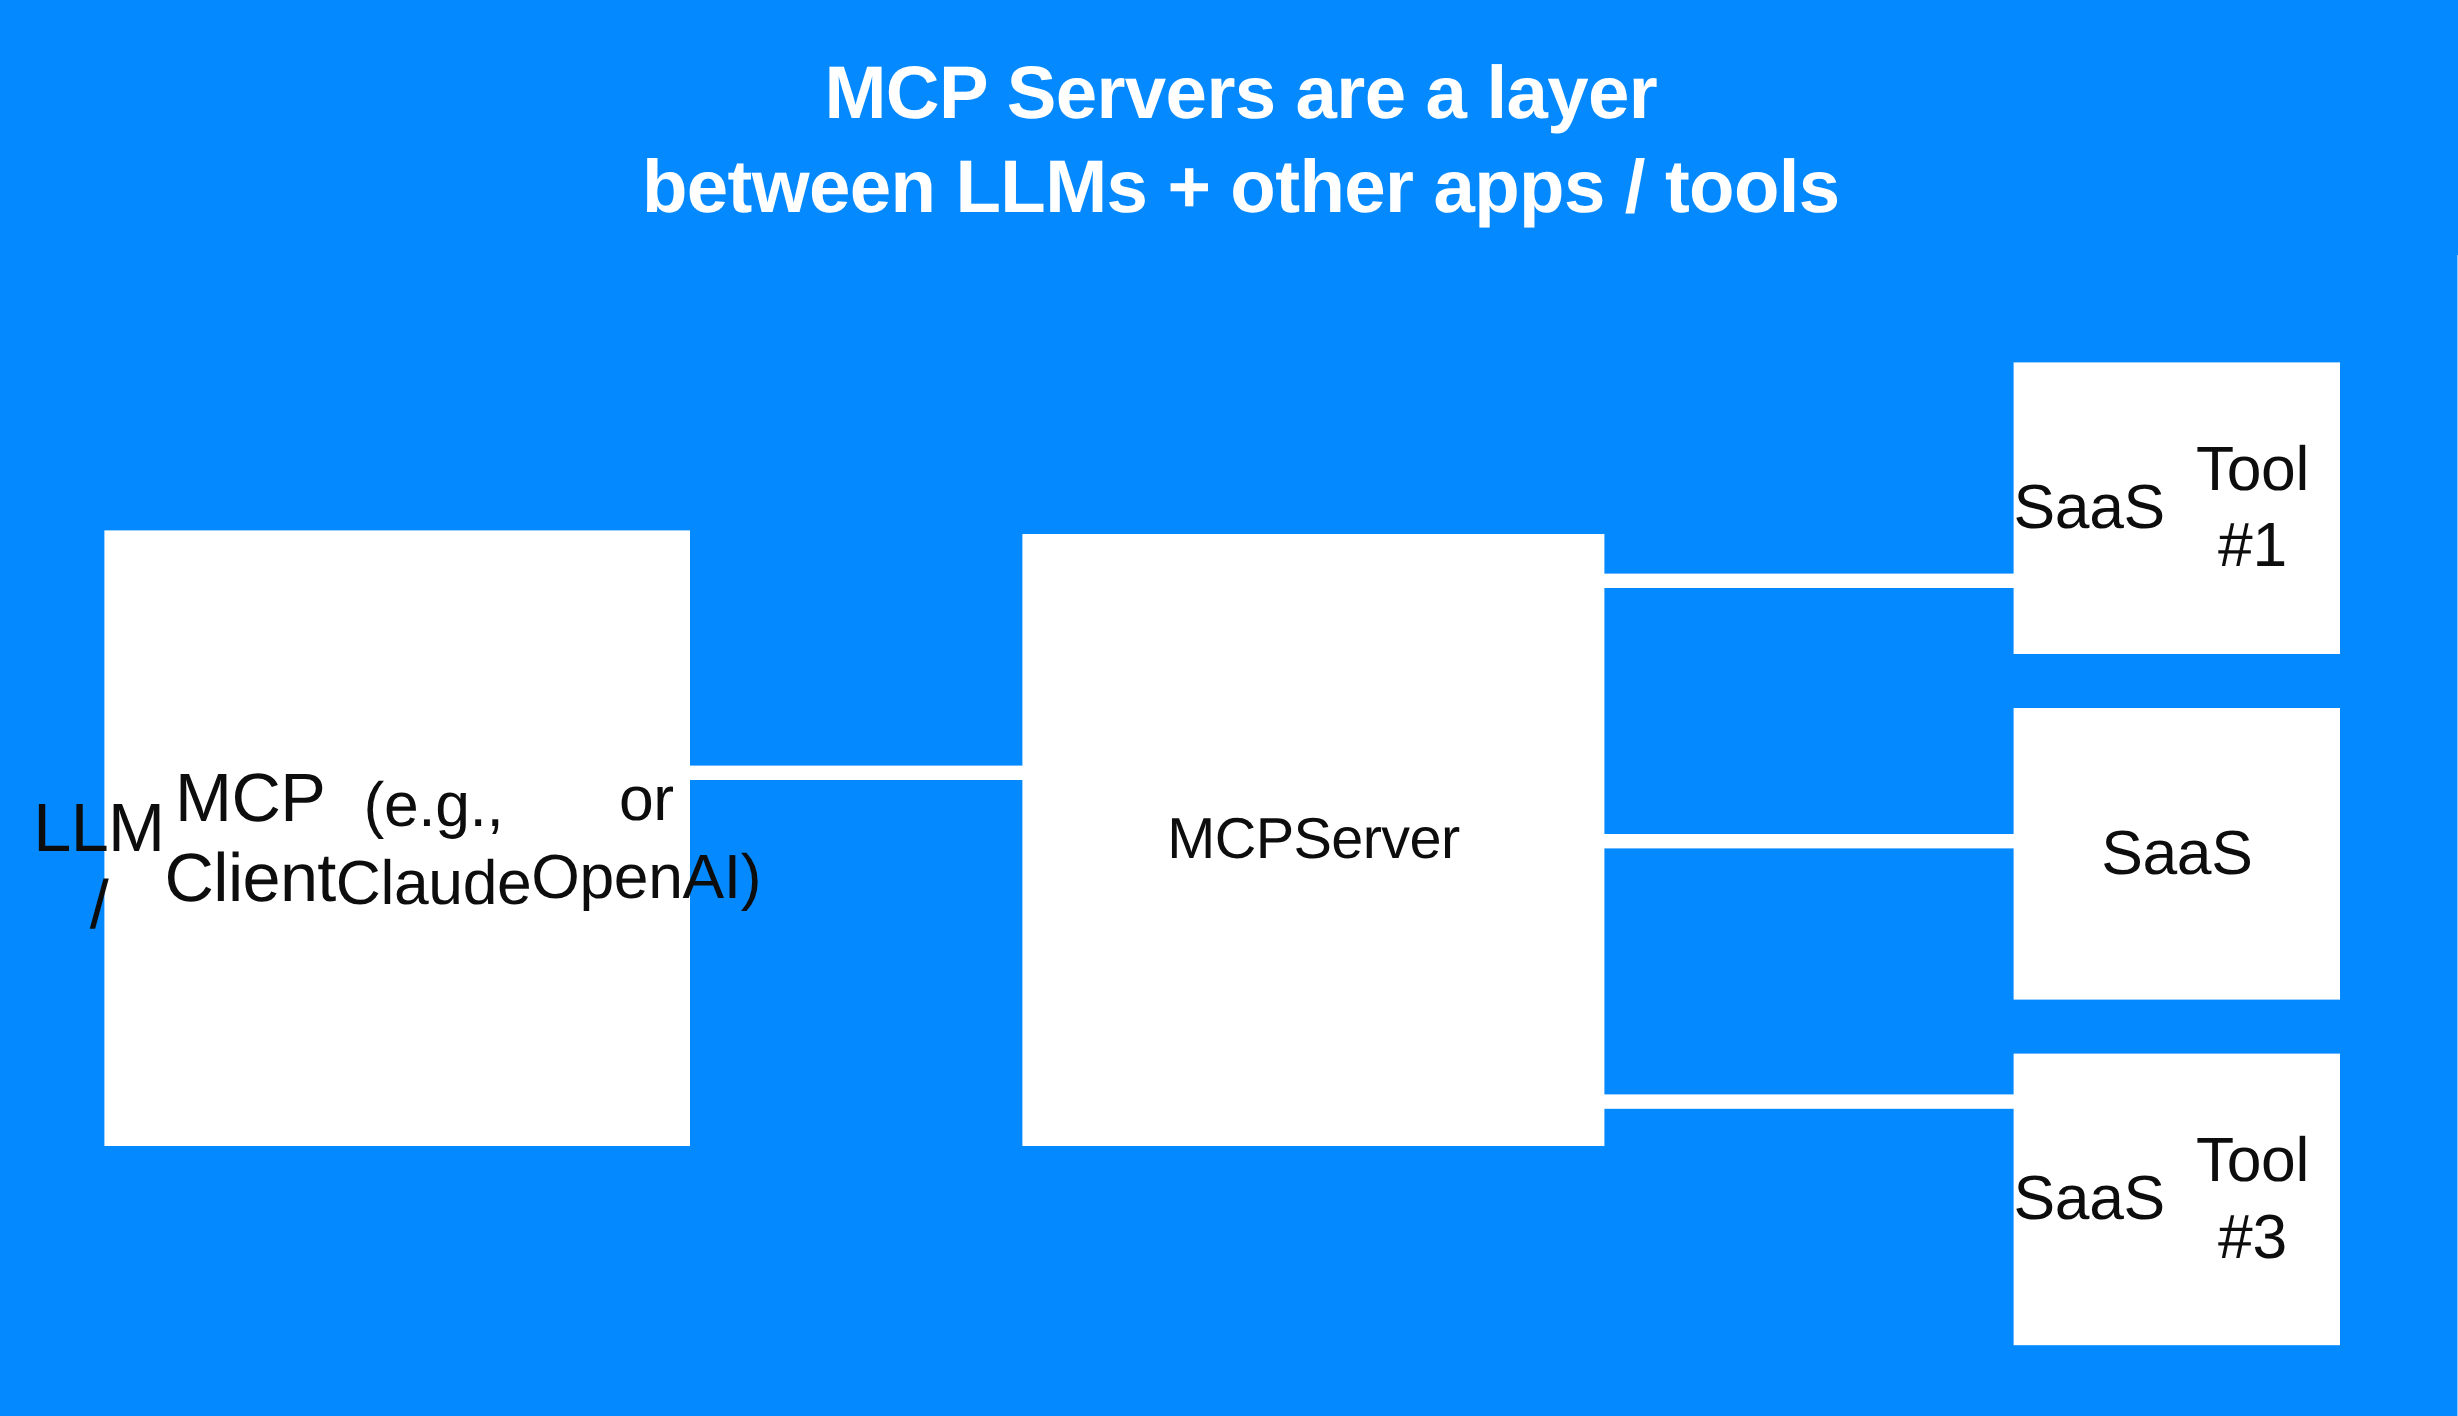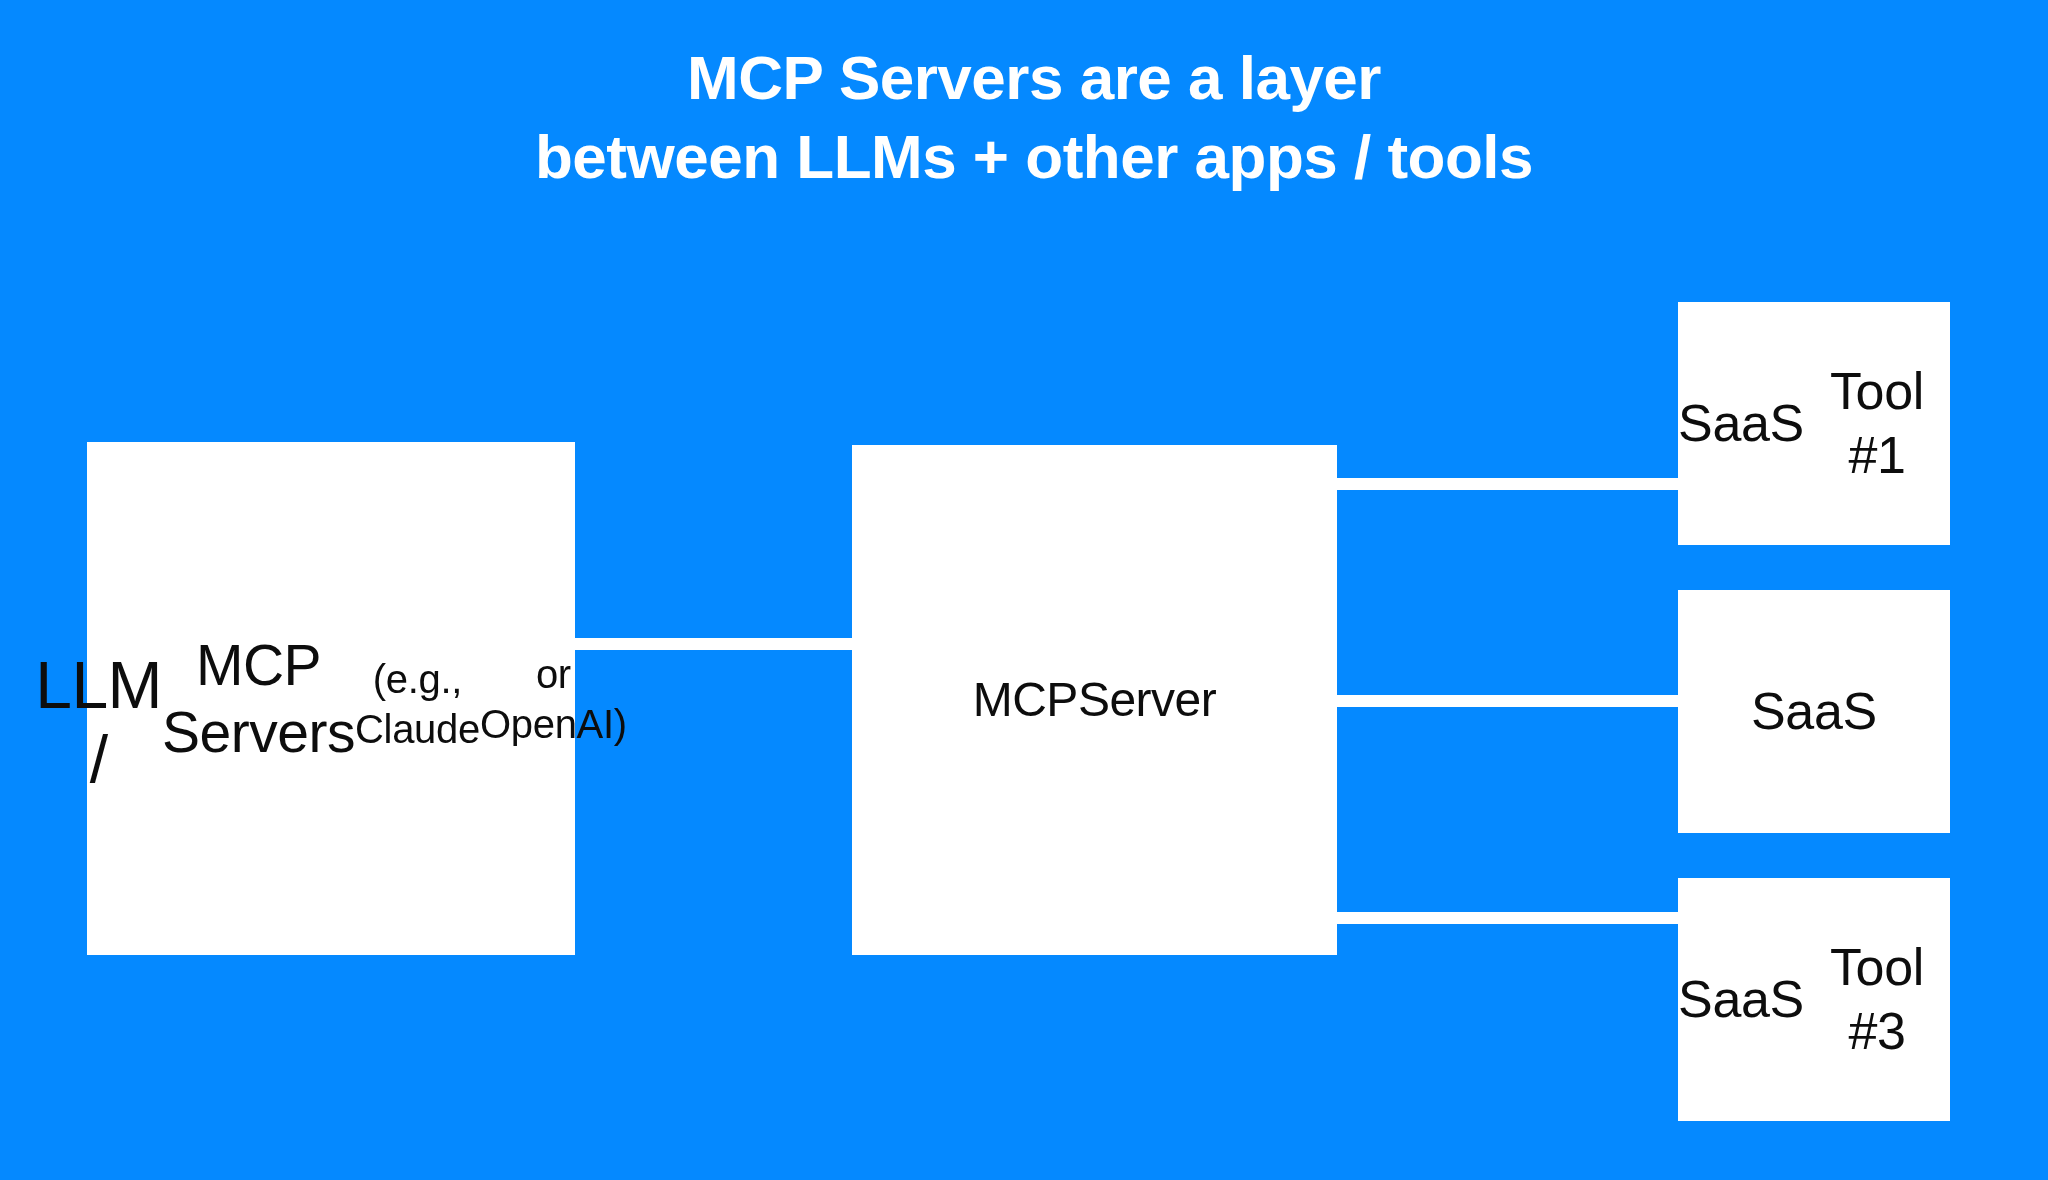--- a/index.html
+++ b/index.html
@@ -46,33 +46,33 @@
   }
 
   
   #llm-client-node {
     left: 87px;
     top: 442px;
     width: 488px;
     height: 513px;
   }
   #llm-client-node .l1 {
-    font-size: 66px;
+    font-size: 57px;
     line-height: 1.12;
     letter-spacing: -0.5px;
     margin-top: 48px;
   }
   #llm-client-node .l2 {
     font-size: 57px;
     line-height: 1.16;
     letter-spacing: -0.5px;
   }
   #llm-client-node .l3,
   #llm-client-node .l4 {
-    font-size: 40px;
+    font-size: 52px;
     line-height: 1.25;
     letter-spacing: -0.3px;
   }
   #llm-client-node .l3 { margin-top: 10px; }
 
   
   #mcp-server-node {
     left: 852px;
     top: 445px;
     width: 485px;
@@ -145,21 +145,21 @@
     <span class="tline">between LLMs + other apps / tools</span>
   </div>
 
   <div class="connector" id="conn-llm-server"></div>
   <div class="connector" id="conn-server-tool1"></div>
   <div class="connector" id="conn-server-tool2"></div>
   <div class="connector" id="conn-server-tool3"></div>
 
   <div class="node" id="llm-client-node">
     <span class="l1">LLM /</span>
-    <span class="l2">MCP Servers</span>
+    <span class="l2">MCP Client</span>
     <span class="l3">(e.g., Claude</span>
     <span class="l4">or OpenAI)</span>
   </div>
 
   <div class="node" id="mcp-server-node">
     <span class="l1">MCP</span>
     <span class="l2">Server</span>
   </div>
 
   <div class="node tool-node" id="saas-tool-1-node">

